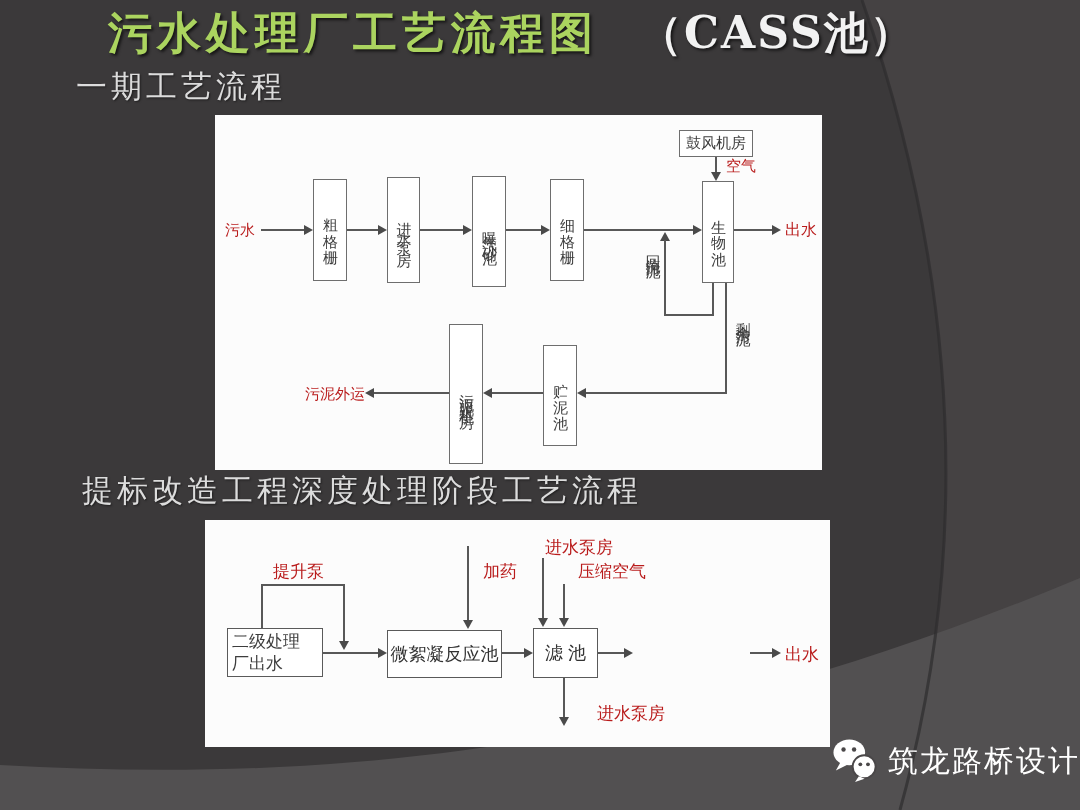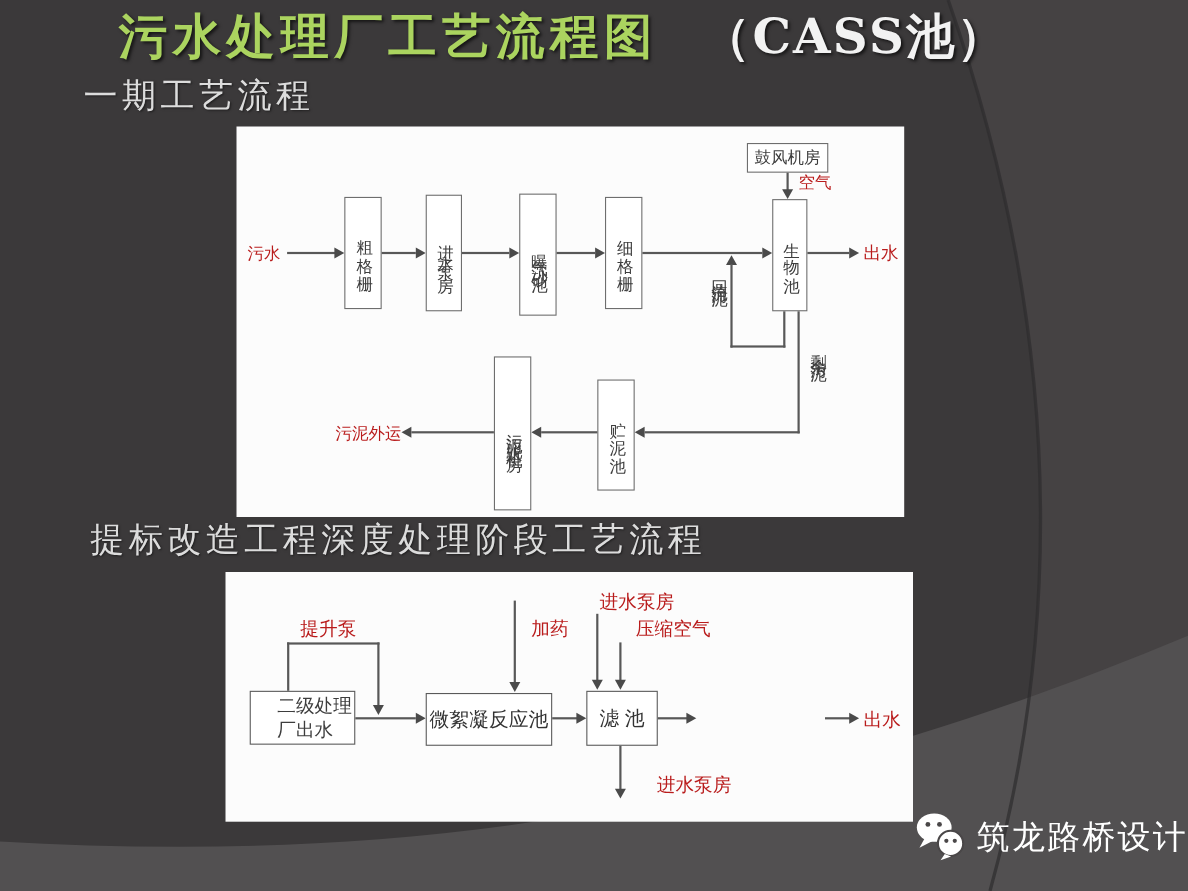--- a/index.html
+++ b/index.html
@@ -49,21 +49,21 @@
   .hl { position:absolute; height:2px; background:#585858; }
   .vl { position:absolute; width:2px; background:#585858; }
   .ah { position:absolute; width:0; height:0; border-style:solid; }
   .ah.r { border-width:5px 0 5px 9px; border-color:transparent transparent transparent #4a4a4a; }
   .ah.l { border-width:5px 9px 5px 0; border-color:transparent #4a4a4a transparent transparent; }
   .ah.d { border-width:9px 5px 0 5px; border-color:#4a4a4a transparent transparent transparent; }
   .ah.u { border-width:0 5px 9px 5px; border-color:transparent transparent #4a4a4a transparent; }
 
   .d2-box { font-size:18px; color:#333; }
   .chlorine { color:#2c8a74; font-weight:bold; font-size:19px; letter-spacing:2px; }
-  .two-line { flex-direction:column; align-items:flex-start; padding-left:24px; font-size:17px; line-height:22px; }
+  .two-line { flex-direction:column; align-items:flex-start; padding-left:4px; font-size:17px; line-height:22px; }
 
   .footer {
     position:absolute; left:832px; top:738px; display:flex; align-items:center;
   }
   .footer-text {
     color:#ffffff; font-size:30px; letter-spacing:2px; margin-left:8px;
     font-family:"Liberation Sans", sans-serif; white-space:nowrap;
   }
 </style>
 </head>

